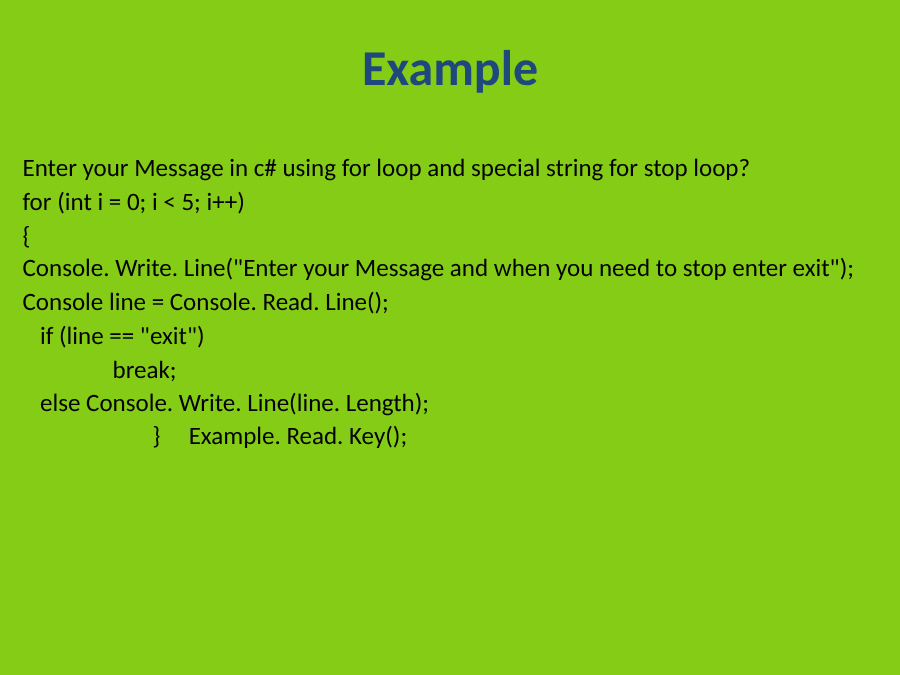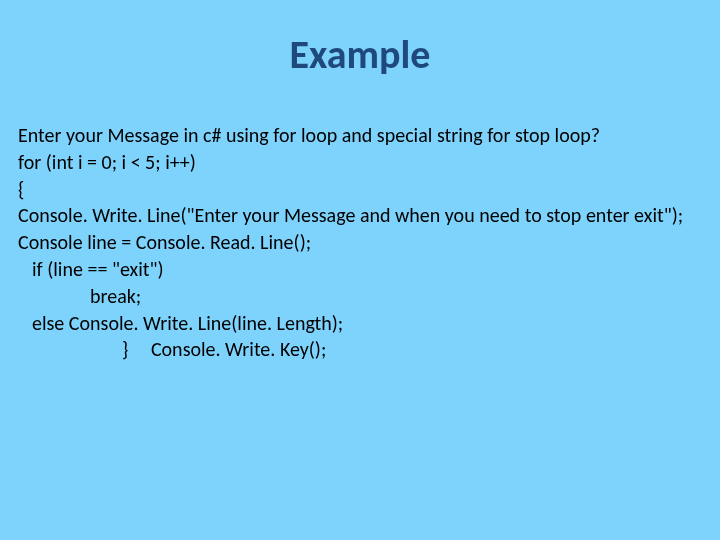--- a/index.html
+++ b/index.html
@@ -1,20 +1,20 @@
 <!DOCTYPE html>
 <html><head>
 <meta charset="utf-8">
 <style>
   * { margin: 0; padding: 0; box-sizing: border-box; }
   html, body { width: 720px; height: 540px; background: #ffffff; font-family: Calibri, "Segoe UI", Arial, sans-serif; }
   .slide {
     width: 720px;
     height: 540px;
-    background: #7dd3fc;
+    background: #84cc16;
     position: relative;
     padding: 24px 18px 0 18px;
   }
   .title {
     font-size: 40px;
     font-weight: 700;
     color: #1f497d;
     text-align: center;
     margin-bottom: 44px;
     margin-top: 6px;
@@ -37,16 +37,16 @@
   <div class="body">
     <div>Enter your Message in c#  using for loop and  special string for stop loop?</div>
     <div>for (int i = 0; i &lt; 5; i++)</div>
     <div>{</div>
     <div>Console. Write. Line("Enter your Message and when you need to stop enter  exit");</div>
     <div>Console line = Console. Read. Line();</div>
     <div class="indent1">if (line == "exit")</div>
     <div class="indent2">break;</div>
     <div class="indent1">else Console. Write. Line(line. Length);</div>
     <div class="close-line">
-      <span>}</span>&nbsp;&nbsp;&nbsp;&nbsp;&nbsp;<span>Console. Write. Key();</span>
+      <span>}</span>&nbsp;&nbsp;&nbsp;&nbsp;&nbsp;<span>Example. Read. Key();</span>
     </div>
   </div>
 </div>
 
 </body></html>

